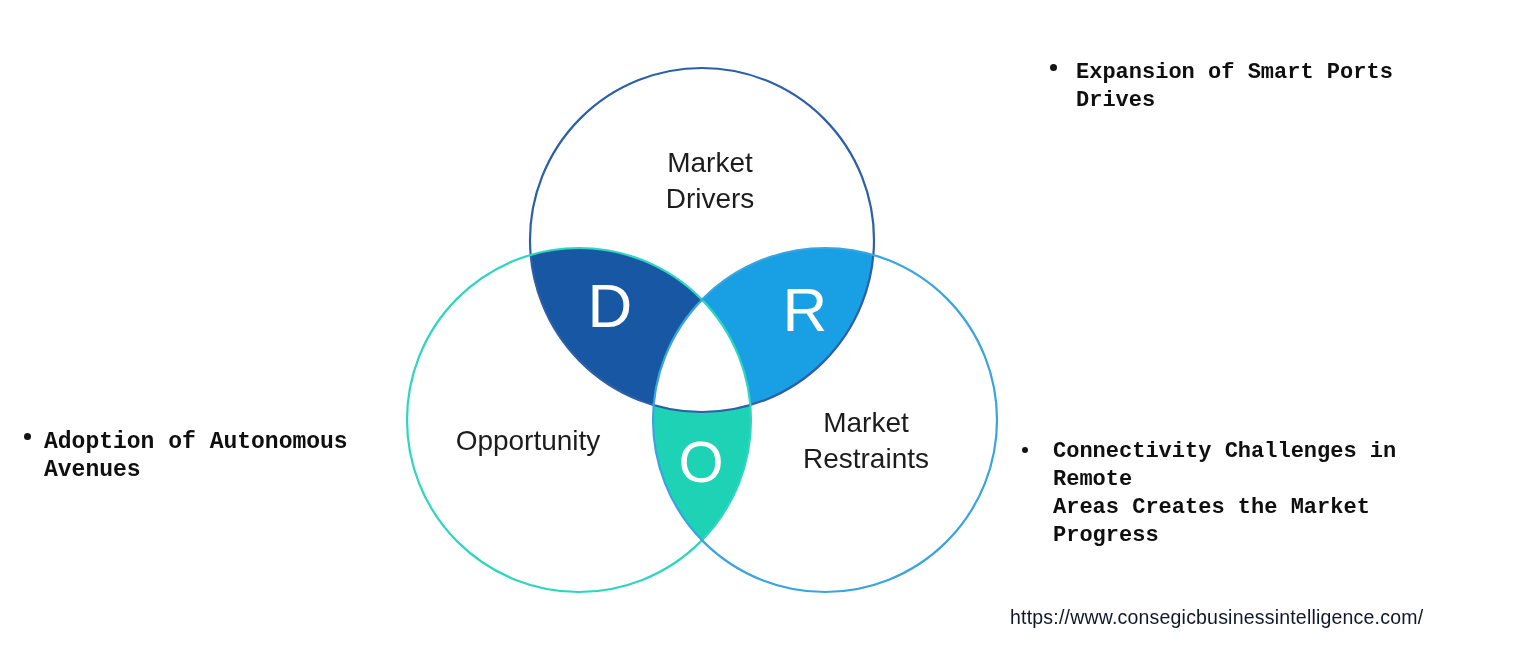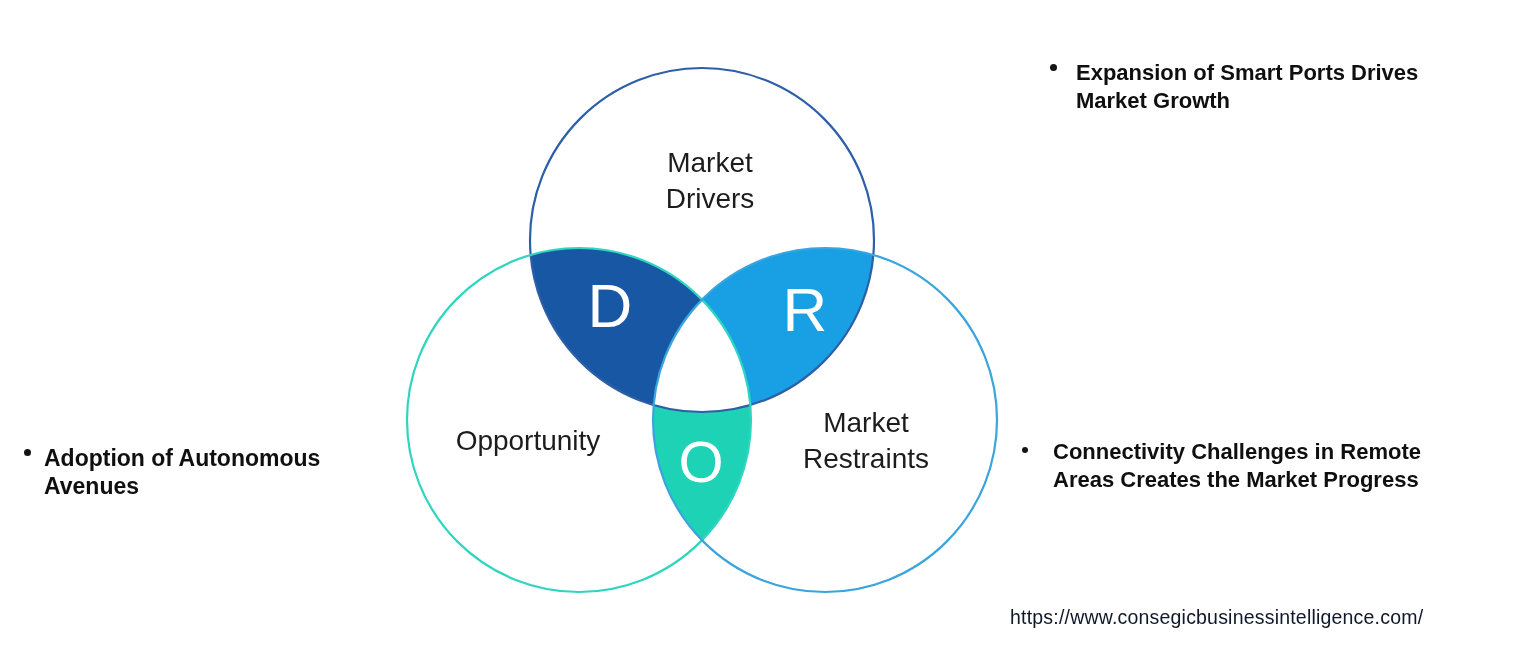--- a/index.html
+++ b/index.html
@@ -31,37 +31,38 @@
   .lens-letter {
     fill: #ffffff;
     font-family: "Liberation Sans", sans-serif;
     font-weight: 400;
   }
   .note {
     position: absolute;
     display: flex;
     align-items: flex-start;
     color: #0f0f0f;
+    font-family: Liberation Mono, monospace;
   }
   .note-dot {
     flex: 0 0 auto;
     width: 7px;
     height: 7px;
     border-radius: 50%;
     background: #141414;
   }
   .note-text {
     font-weight: 600;
     color: #0f0f0f;
   }
   .note-driver { left: 1050px; top: 59px; }
   .note-driver .note-dot { margin-top: 5px; margin-right: 19px; }
   .note-driver .note-text { font-size: 22px; line-height: 28px; width: 380px; }
 
-  .note-opportunity { left: 24px; top: 444px; justify-content: flex-end; }
+  .note-opportunity { left: 24px; top: 428px; justify-content: flex-end; }
   .note-opportunity .note-dot { margin-top: 5px; margin-right: 13px; }
   .note-opportunity .note-text { font-size: 23px; line-height: 28px; width: 350px; }
 
   .note-restraint { left: 1022px; top: 438px; }
   .note-restraint .note-dot { width: 6px; height: 6px; margin-top: 9px; margin-right: 25px; }
   .note-restraint .note-text { font-size: 22px; line-height: 28px; width: 400px; }
 
   .footer-url {
     position: absolute;
     left: 1010px;
@@ -119,21 +120,20 @@
 
     <text class="lens-letter" x="610" y="327" text-anchor="middle" font-size="62">D</text>
     <text class="lens-letter" x="805" y="331" text-anchor="middle" font-size="62">R</text>
     <text class="lens-letter" x="701" y="482" text-anchor="middle" font-size="58">O</text>
   </svg>
 
   <div class="note note-driver">
     <span class="note-dot"></span>
     <div class="note-text">
       <div>Expansion of Smart Ports Drives</div>
-      <div>Market Growth</div>
     </div>
   </div>
 
   <div class="note note-opportunity">
     <span class="note-dot"></span>
     <div class="note-text">
       <div>Adoption of Autonomous</div>
       <div>Avenues</div>
     </div>
   </div>

